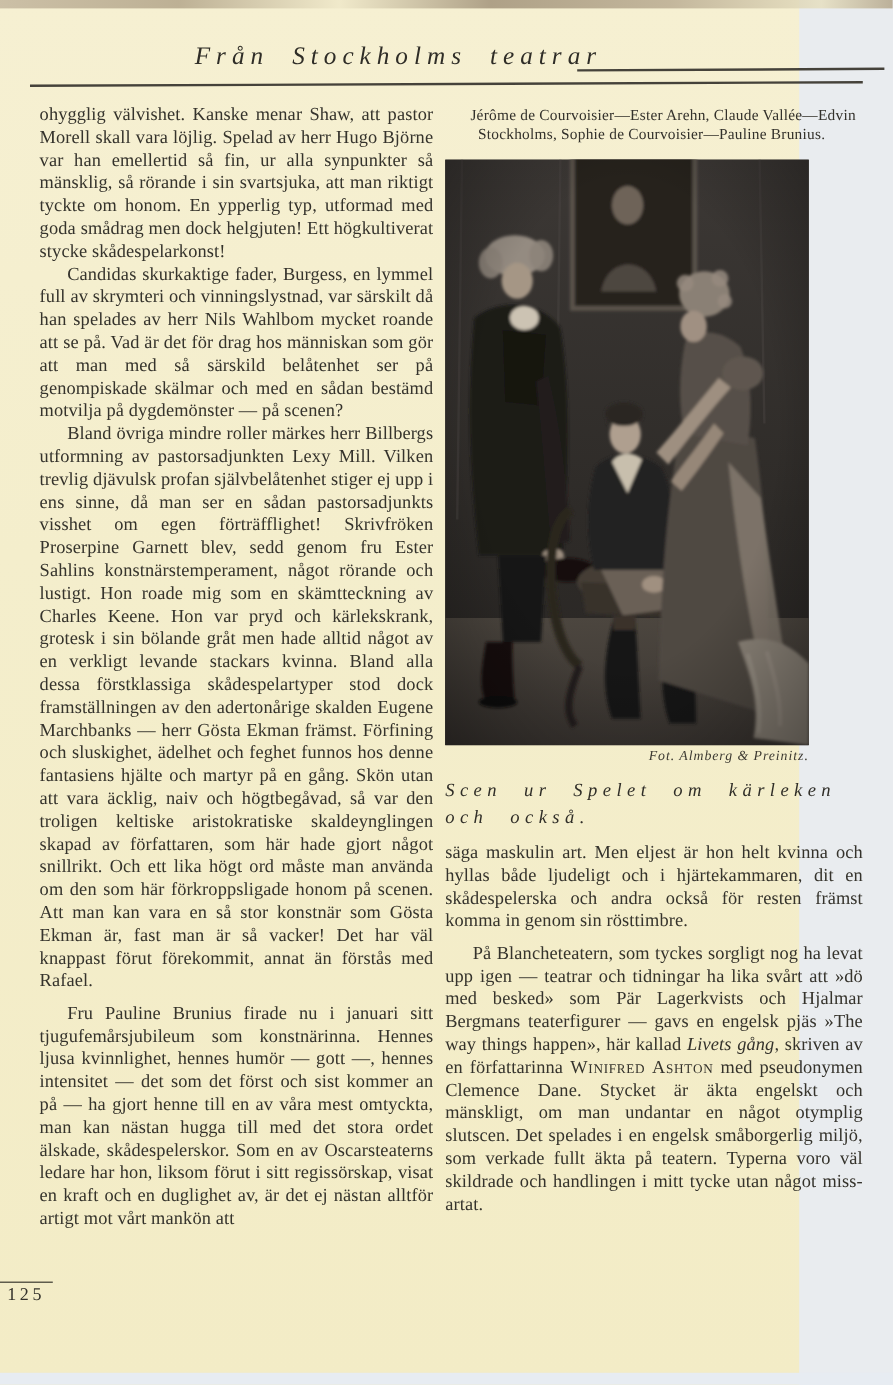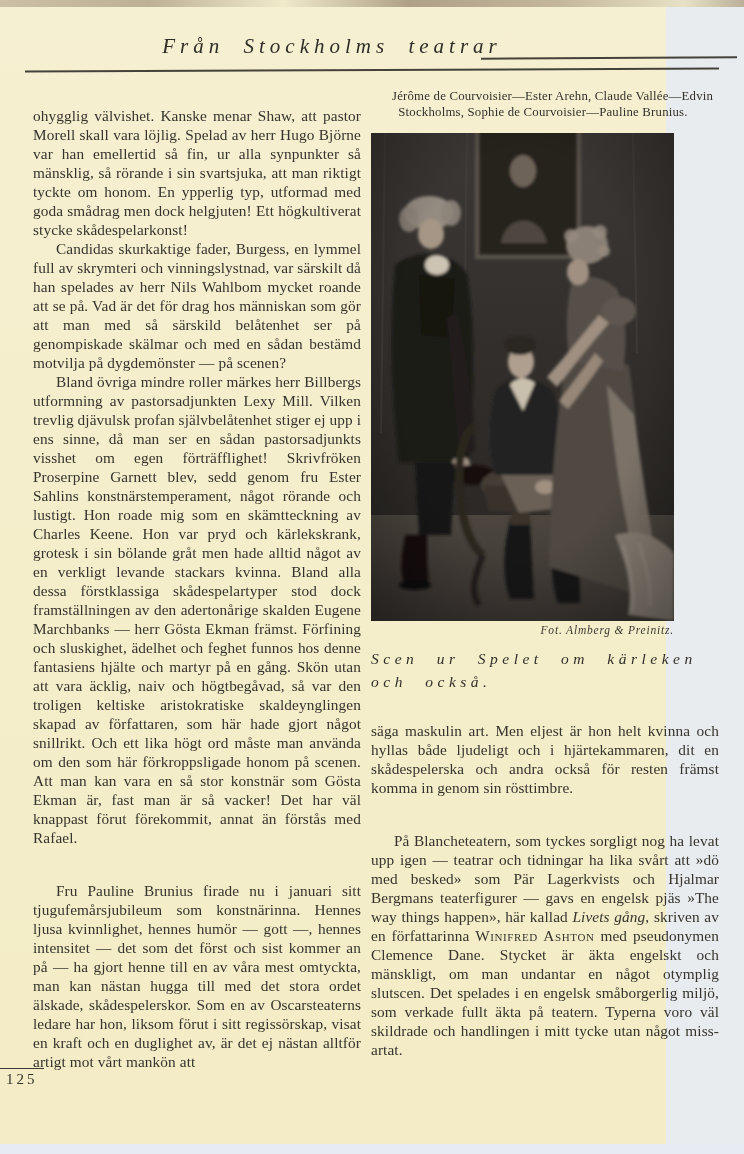--- a/index.html
+++ b/index.html
@@ -35,22 +35,22 @@
     position:absolute;left:25px;top:69px;width:694px;height:2px;
     background:#45423a;transform:rotate(-0.25deg);
   }
   .col{
     text-align:justify;font-size:15.3px;line-height:19px;
     letter-spacing:.1px;hyphens:auto;
   }
   .left-col{position:absolute;left:33px;top:86px;width:328px;}
   .right-col{position:absolute;left:371px;top:88px;width:348px;}
   .col p{margin:0;text-indent:1.5em;}
-  .col p.no-indent{text-indent:0;margin-top:20px;}
-  .col p.gap-before{margin-top:34px;font-family:Liberation Serif, serif;}
+  .col p.no-indent{text-indent:0;}
+  .col p.gap-before{margin-top:8px;font-family:Liberation Serif, serif;}
   .photo-caption-top{
     font-size:12.8px;line-height:16px;text-align:center;
     letter-spacing:.2px;color:#33312b;margin:0 0 0 4px;width:344px;
     text-indent:0;
   }
   .photo-frame{
     margin-top:13px;width:303px;height:488px;background:#2e2b29;
     position:relative;display:block;
   }
   .photo-credit{
@@ -190,21 +190,21 @@
       </svg>
     </div>
 
     <div class="photo-credit">Fot. Almberg &amp; Preinitz.</div>
 
     <div class="photo-caption-main">
       <span>Scen ur Spelet om kärleken</span><br>
       <span>och också.</span>
     </div>
 
-    <p class="no-indent" style="margin-top:28px;">säga maskulin art. Men eljest är hon helt kvinna och hyllas både ljudeligt och i hjärtekammaren, dit en skådespelerska och andra också för resten främst komma in genom sin rösttimbre.</p>
+    <p class="no-indent" style="margin-top:8px;">säga maskulin art. Men eljest är hon helt kvinna och hyllas både ljudeligt och i hjärtekammaren, dit en skådespelerska och andra också för resten främst komma in genom sin rösttimbre.</p>
     <p class="gap-before"><span>På Blancheteatern, som tyckes sorgligt nog ha levat upp igen — teatrar och tidningar ha lika svårt att »dö med besked» som Pär Lagerkvists och Hjalmar Bergmans teaterfigurer — gavs en engelsk pjäs »The way things happen», här kallad </span><span class="seg-i">Livets gång</span><span>, skriven av en författarinna </span><span class="seg-sc">Winifred Ashton</span><span> med pseudonymen Clemence Dane. Stycket är äkta engelskt och mänskligt, om man undantar en något otymplig slutscen. Det spelades i en engelsk småborgerlig miljö, som verkade fullt äkta på teatern. Typerna voro väl skildrade och handlingen i mitt tycke utan något miss-artat.</span></p>
   </div>
 
   <div class="page-number">
     <span>125</span>
   </div>
 
   <div class="bottom-edge"></div>
 </div>
 

